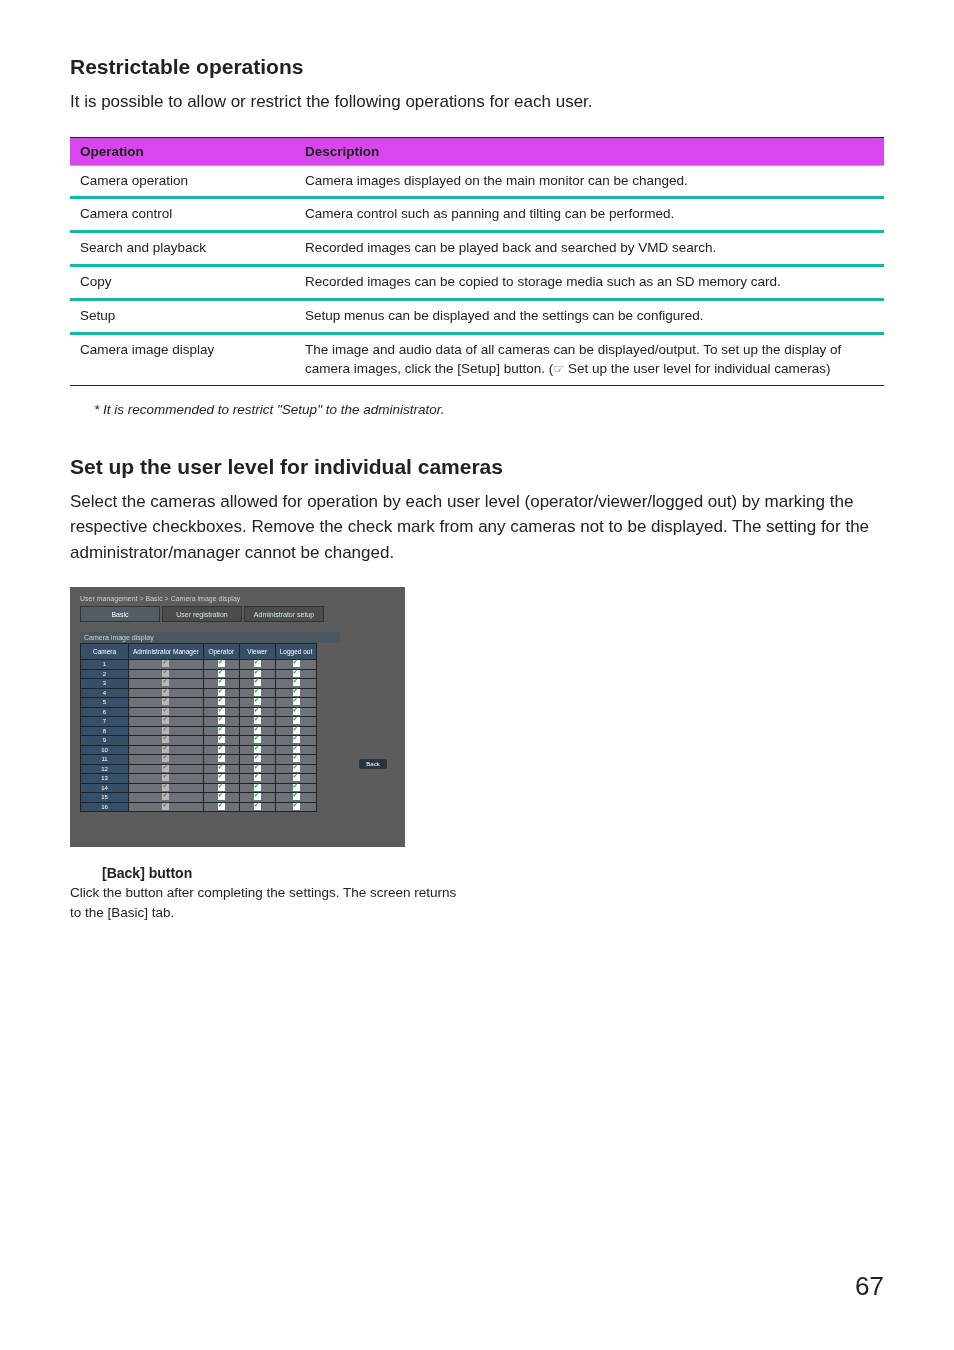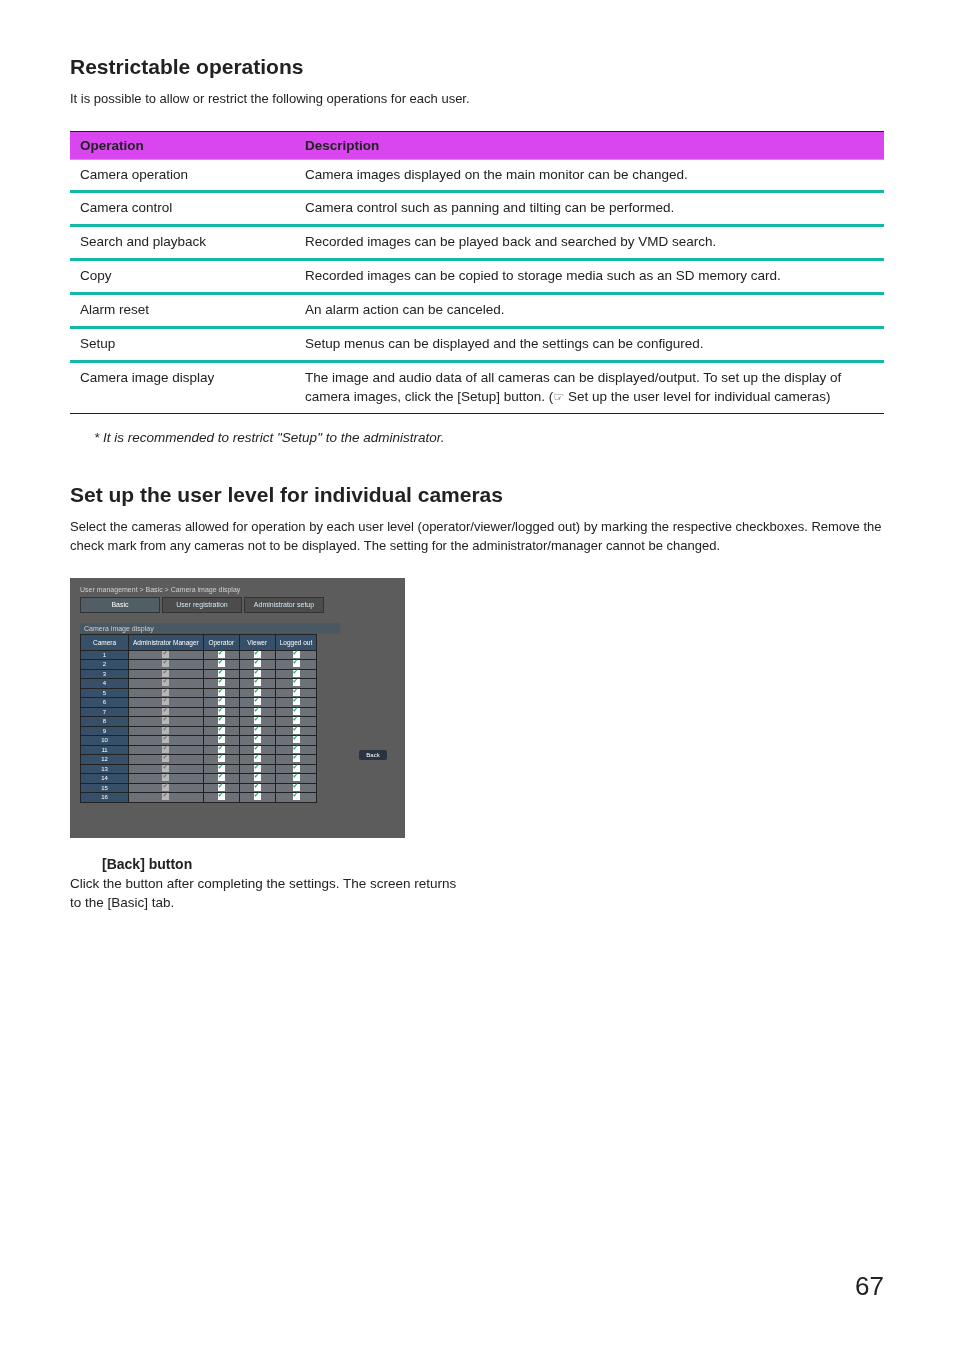--- a/index.html
+++ b/index.html
@@ -11,21 +11,21 @@
     color: #222;
     padding: 55px 70px 40px 70px;
     position: relative;
   }
   h2.section {
     font-size: 21px;
     font-weight: bold;
     margin-bottom: 10px;
   }
   p.intro {
-    font-size: 13px;
+    font-size: 17px;
     line-height: 1.5;
     margin-bottom: 22px;
   }
   table.ops {
     width: 100%;
     border-collapse: collapse;
     font-size: 13.5px;
   }
   table.ops th {
     text-align: left;
@@ -184,24 +184,20 @@
         <td>Camera control</td>
         <td>Camera control such as panning and tilting can be performed.</td>
       </tr>
     <tr>
         <td>Search and playback</td>
         <td>Recorded images can be played back and searched by VMD search.</td>
       </tr>
     <tr>
         <td>Copy</td>
         <td>Recorded images can be copied to storage media such as an SD memory card.</td>
-      </tr>
-    <tr>
-        <td>Alarm reset</td>
-        <td>An alarm action can be canceled.</td>
       </tr>
     <tr>
         <td>Setup</td>
         <td>Setup menus can be displayed and the settings can be configured.</td>
       </tr>
     <tr>
       <td>Camera image display</td>
       <td>
         <span>The image and audio data of all cameras can be displayed/output. To set up the display of camera images, click the [Setup] button. (</span><span class="reficon">☞</span><span> Set up the user level for individual cameras)</span>
       </td>

